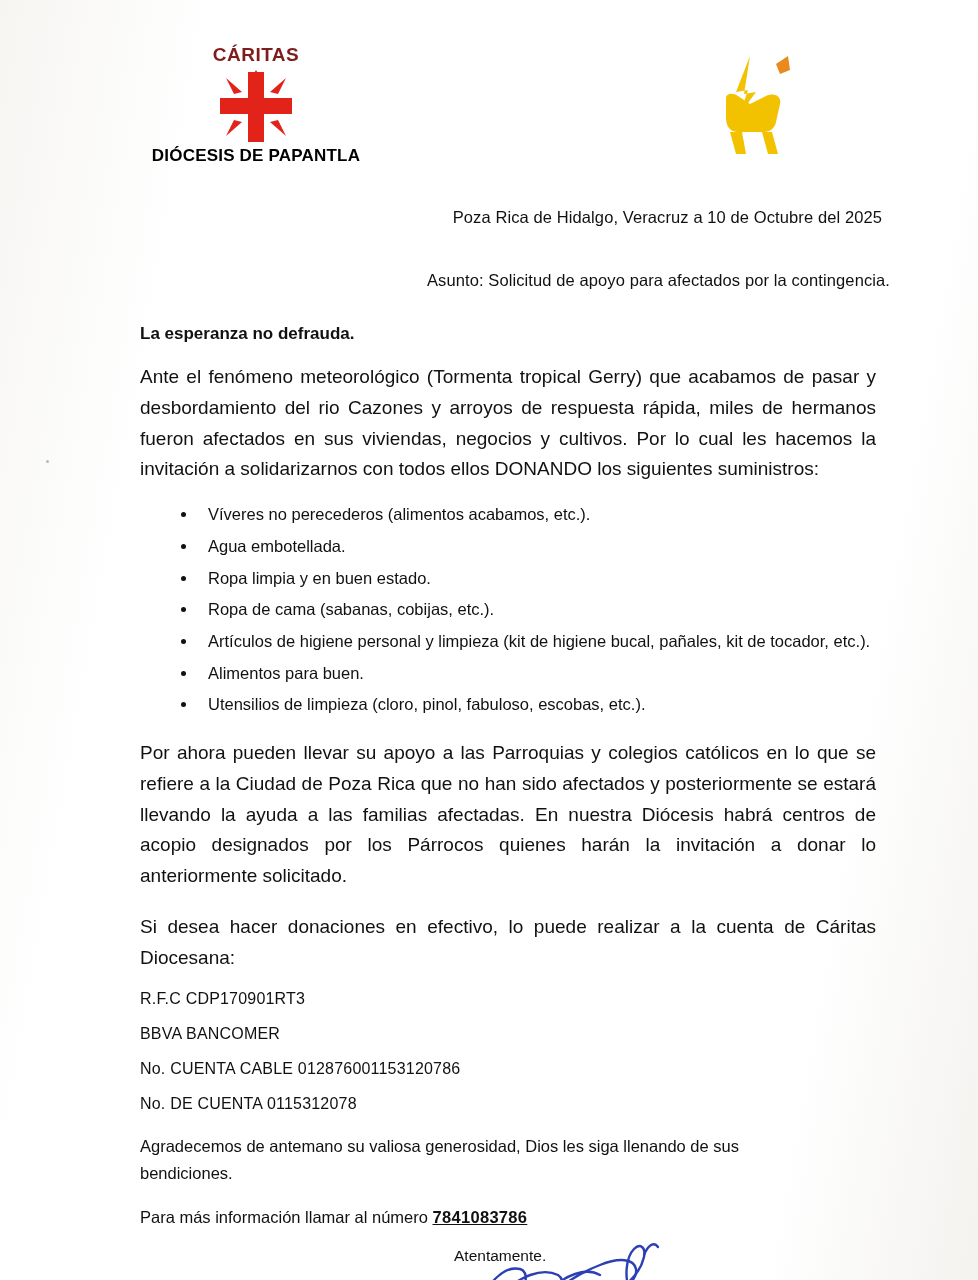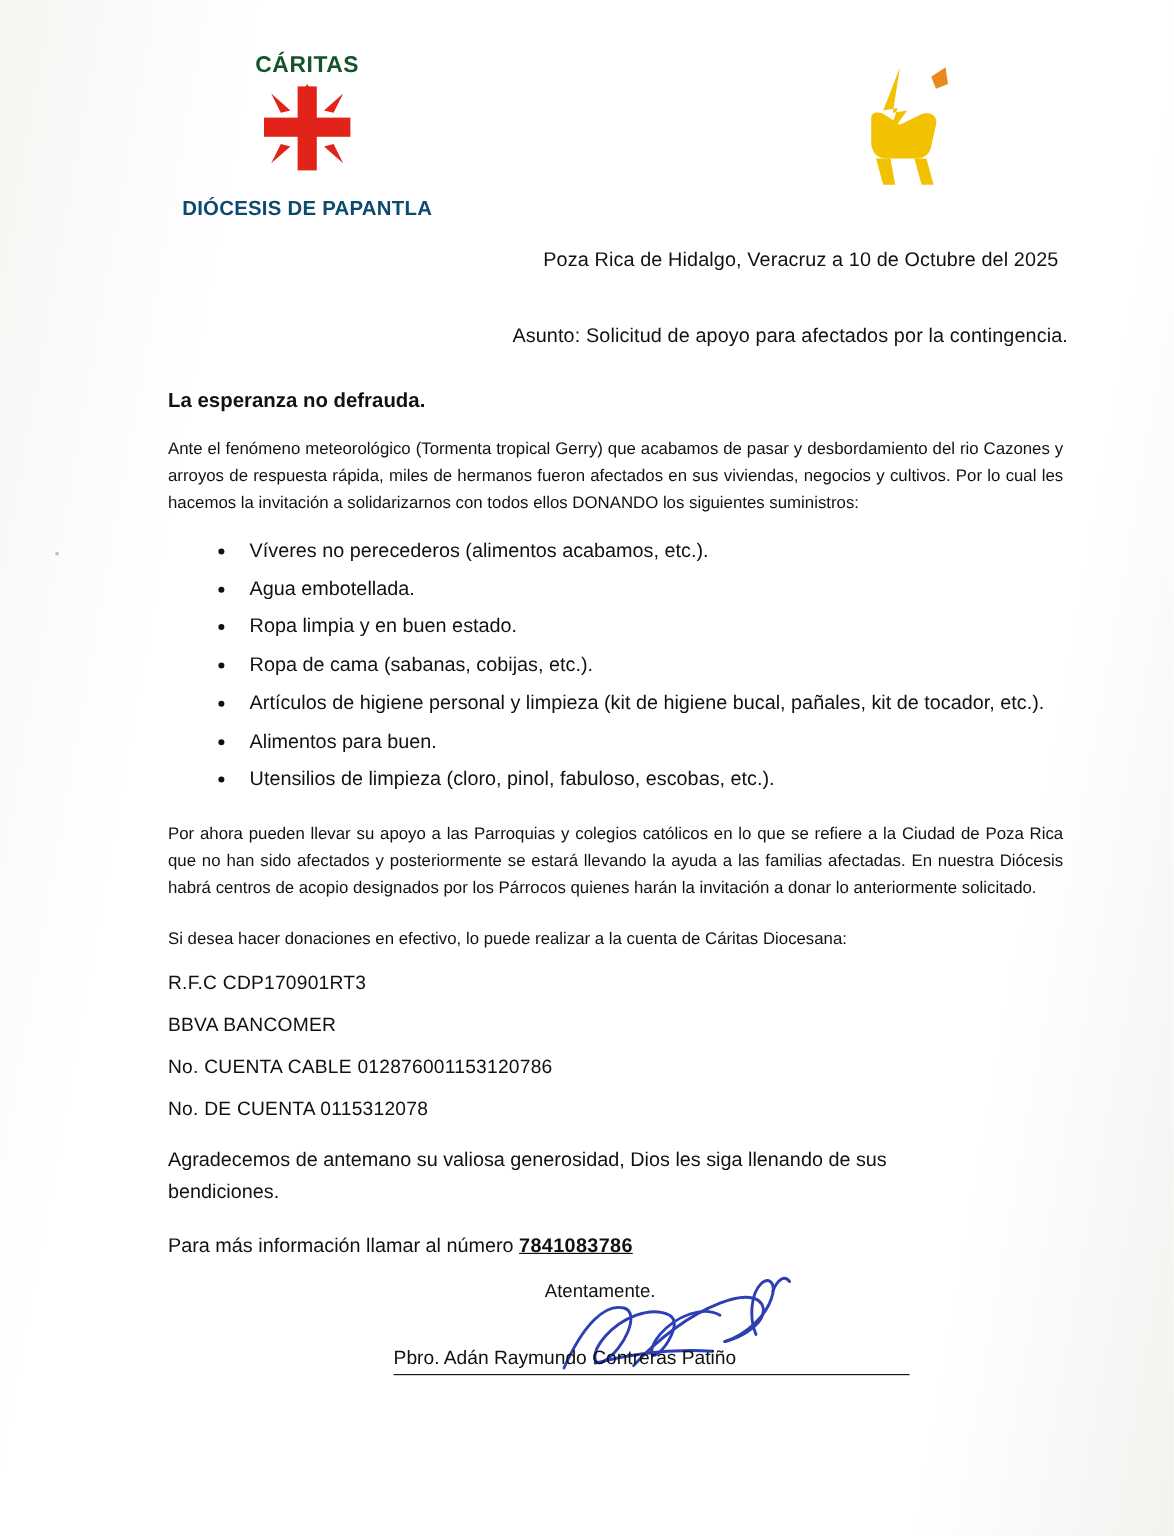--- a/index.html
+++ b/index.html
@@ -43,35 +43,35 @@
     position: absolute;
     left: 48px;
     top: 10px;
     width: 260px;
     text-align: center;
   }
   .logo-word {
     font-weight: bold;
     font-size: 19px;
     letter-spacing: 0.5px;
-    color: #14532d;
+    color: #7f1d1d;
     margin-bottom: 4px;
   }
   .cross-wrap {
     height: 74px;
     display: flex;
     align-items: center;
     justify-content: center;
   }
   .logo-sub {
     font-weight: bold;
     font-size: 17px;
     letter-spacing: 0.2px;
-    color: #0c4a6e;
-    margin-top: 20px;
+    color: #000000;
+    margin-top: 2px;
   }
   .second-logo {
     position: absolute;
     right: 96px;
     top: 18px;
     width: 120px;
     height: 110px;
   }
 
   
@@ -86,24 +86,24 @@
     font-size: 16.5px;
     margin: 44px 18px 0 0;
     letter-spacing: 0.1px;
   }
   .greeting {
     font-size: 17px;
     font-weight: bold;
     margin: 34px 0 0 62px;
   }
   .para {
-    font-size: 14px;
+    font-size: 19px;
     line-height: 1.62;
     text-align: justify;
-    margin: 18px 22px 0 62px;
+    margin: 18px 32px 0 62px;
   }
   ul.supplies {
     margin: 16px 30px 0 96px;
     padding: 0 0 0 24px;
     font-size: 16.5px;
     line-height: 1.62;
   }
   ul.supplies li {
     margin-bottom: 5px;
     padding-left: 10px;

